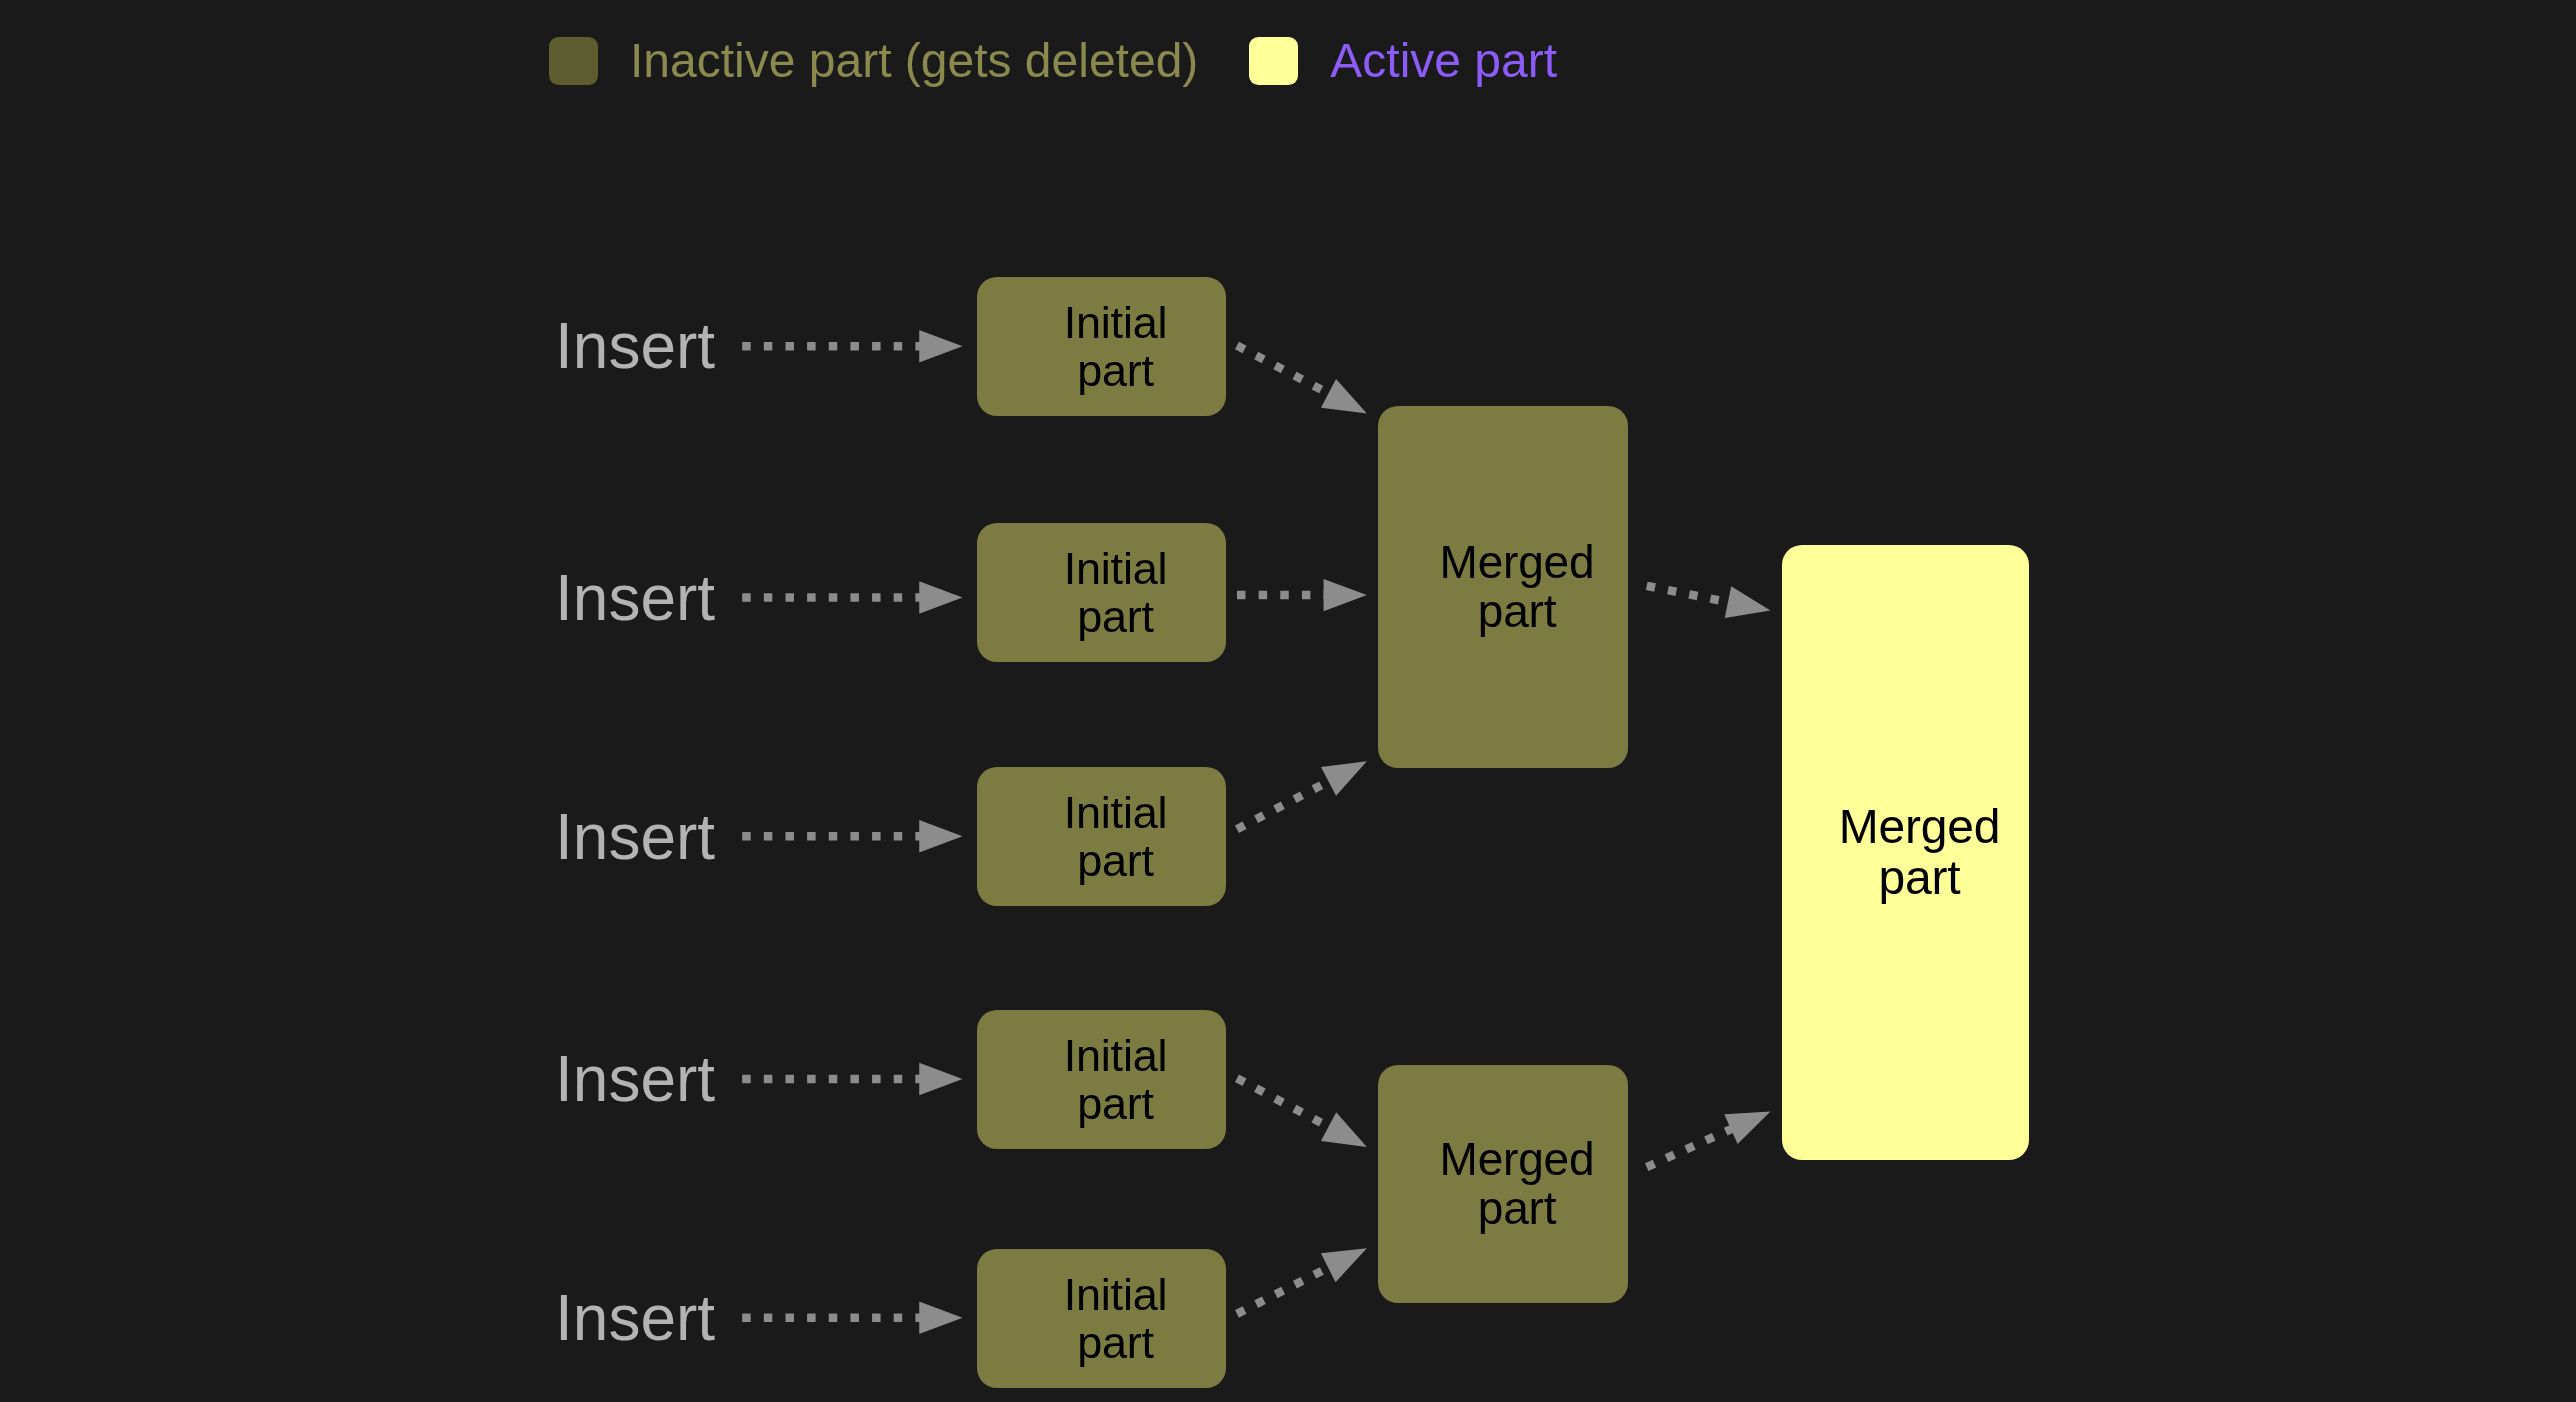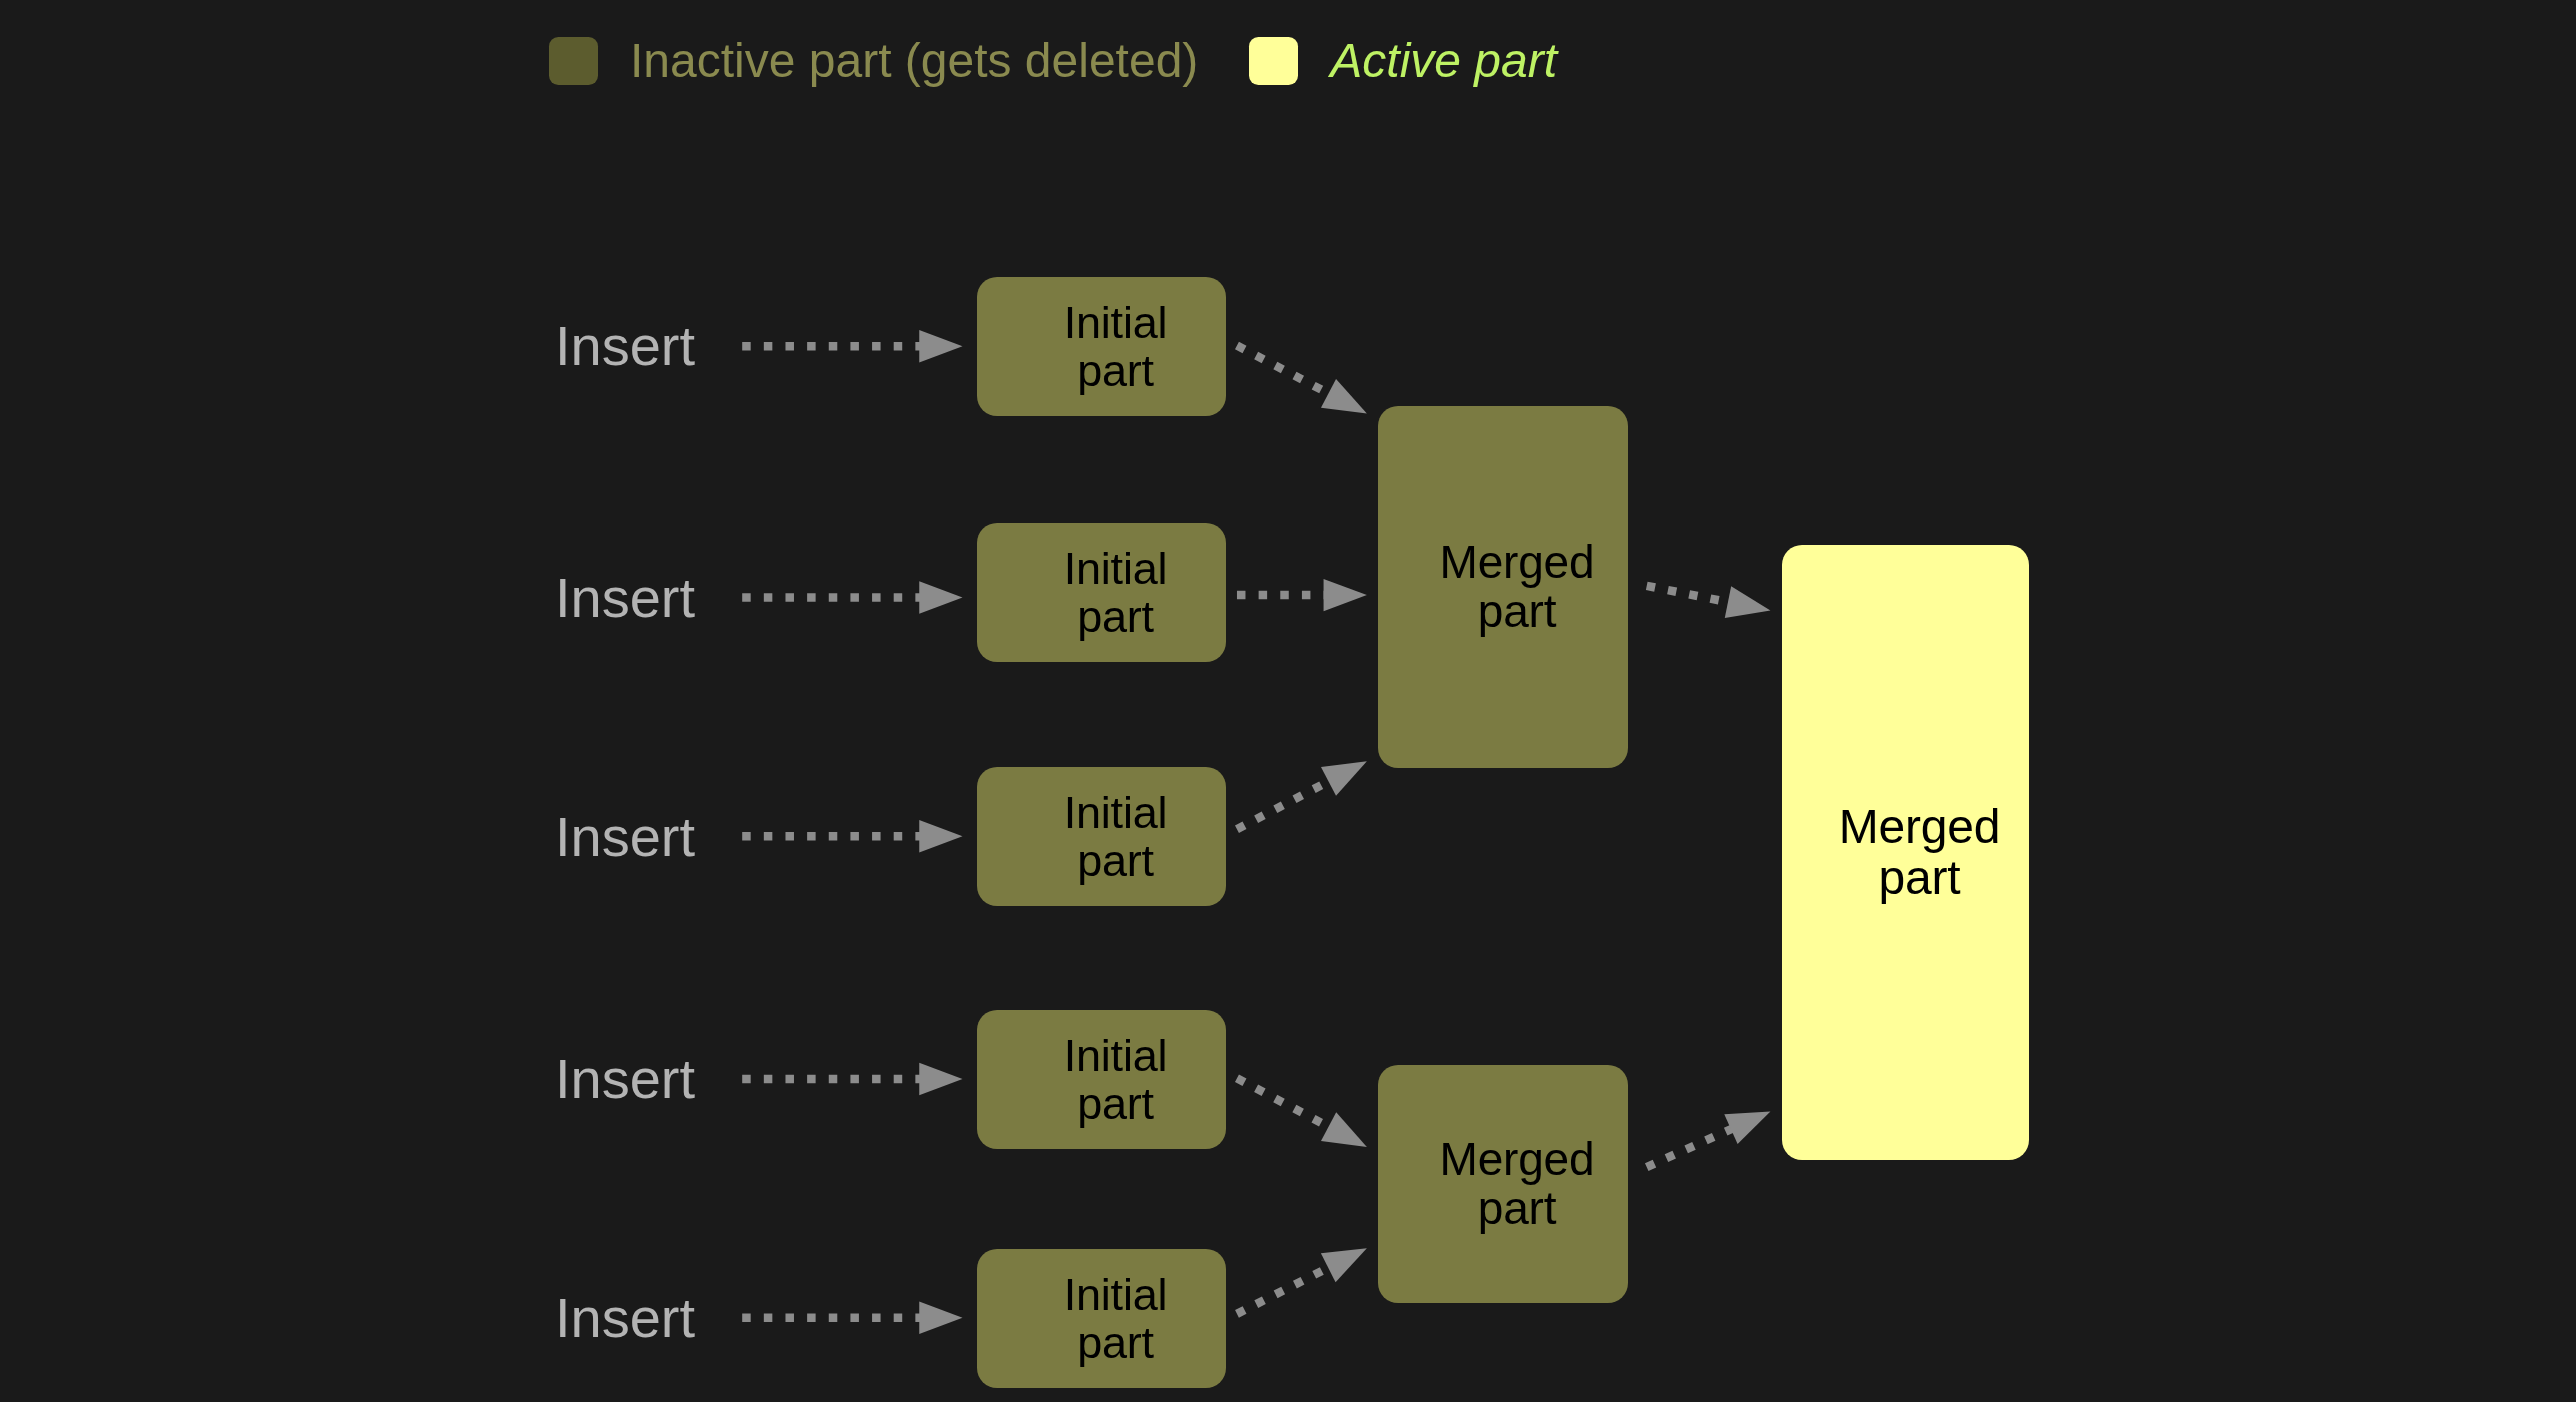--- a/index.html
+++ b/index.html
@@ -67,41 +67,41 @@
   }
   .node-text {
     font-size: 45px;
     line-height: 1.06;
     letter-spacing: -0.2px;
   }
   .node-merged .node-text { font-size: 46px; }
   .node-active .node-text { font-size: 48px; }
   .insert-label {
     position: absolute;
-    font-size: 56px;
+    font-size: 64px;
     line-height: 1;
     color: #b3b3b3;
     white-space: nowrap;
     transform: translateY(-50%);
   }
 </style>
 </head>
 <body>
 
 <div id="stage">
 
   <div class="legend-row">
     <div class="legend-item">
       <div class="legend-swatch" style="background:#5c5c2e;"></div>
       <div class="legend-label" style="color:#8a8a4f;">Inactive part (gets deleted)</div>
     </div>
     <div class="legend-gap"></div>
     <div class="legend-item">
       <div class="legend-swatch" style="background:#ffff99;"></div>
-      <div class="legend-label" style="color:#bef264;font-style:italic;">Active part</div>
+      <div class="legend-label" style="color:#8b5cf6;">Active part</div>
     </div>
   </div>
 
   <svg class="layer" viewBox="0 0 3332 1814" preserveAspectRatio="none">
     <defs>
       <marker id="ah" markerWidth="9" markerHeight="9" refX="1.2" refY="4.5" orient="auto" markerUnits="strokeWidth">
         <path d="M0,0 L9,4.5 L0,9 z" fill="#8c8c8c"></path>
       </marker>
     </defs>
     <g id="edges">

